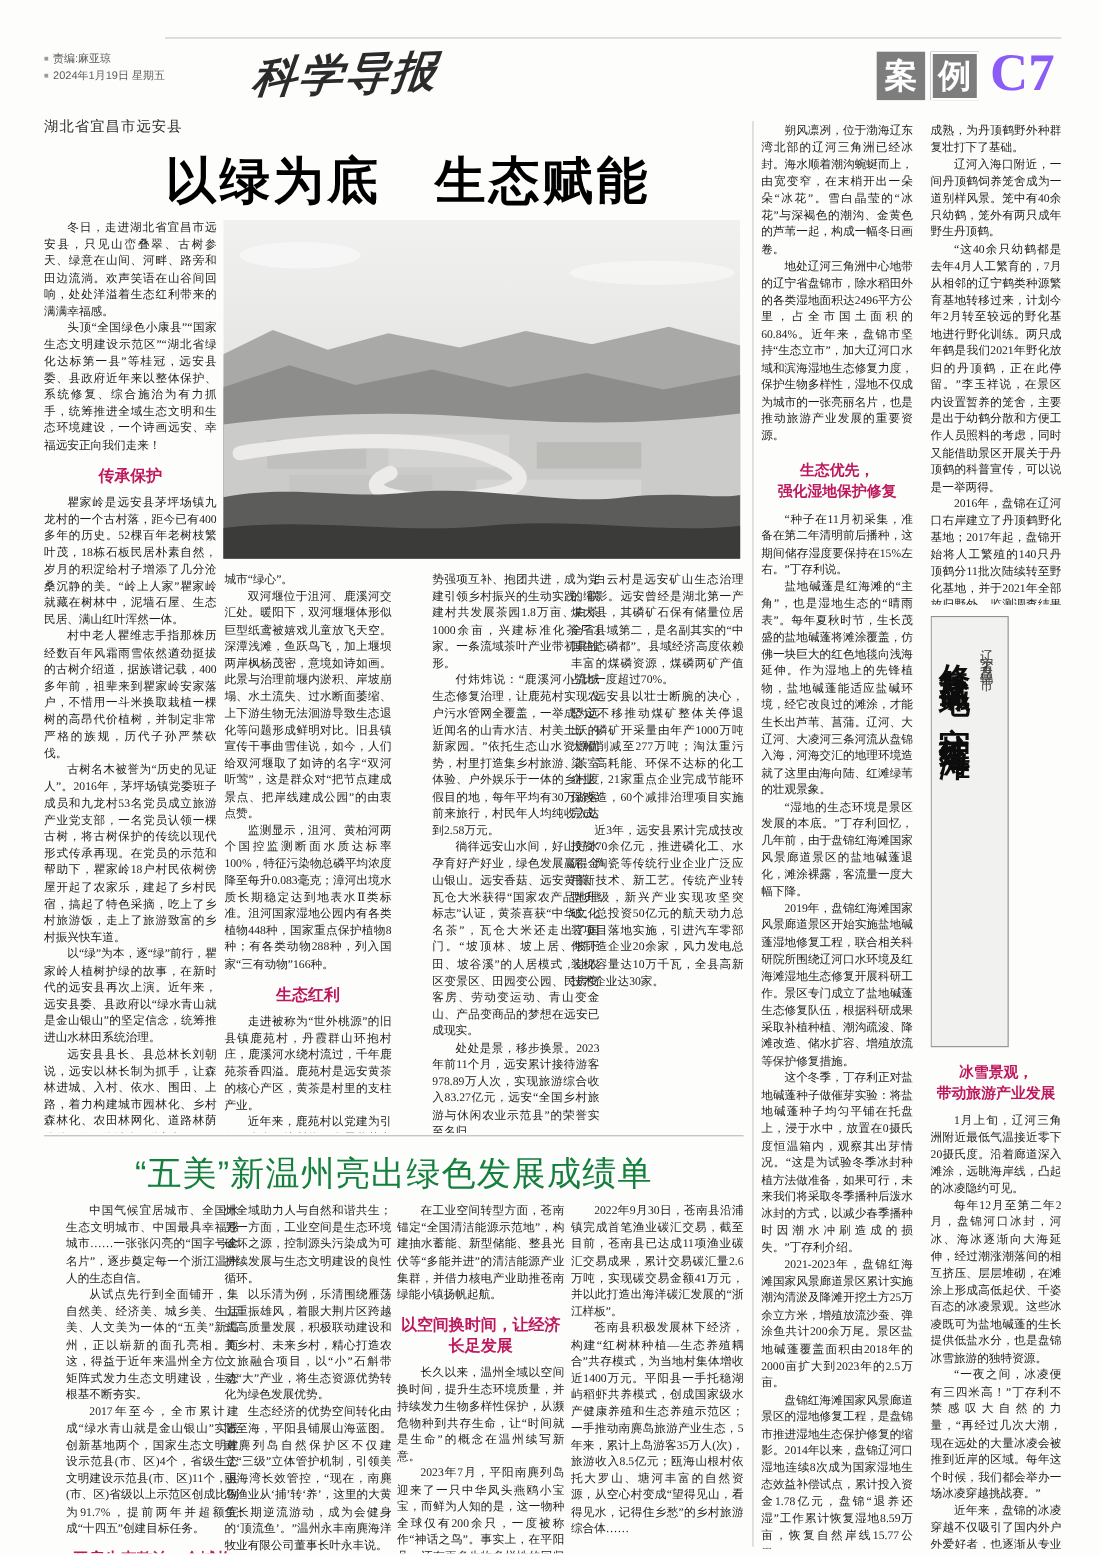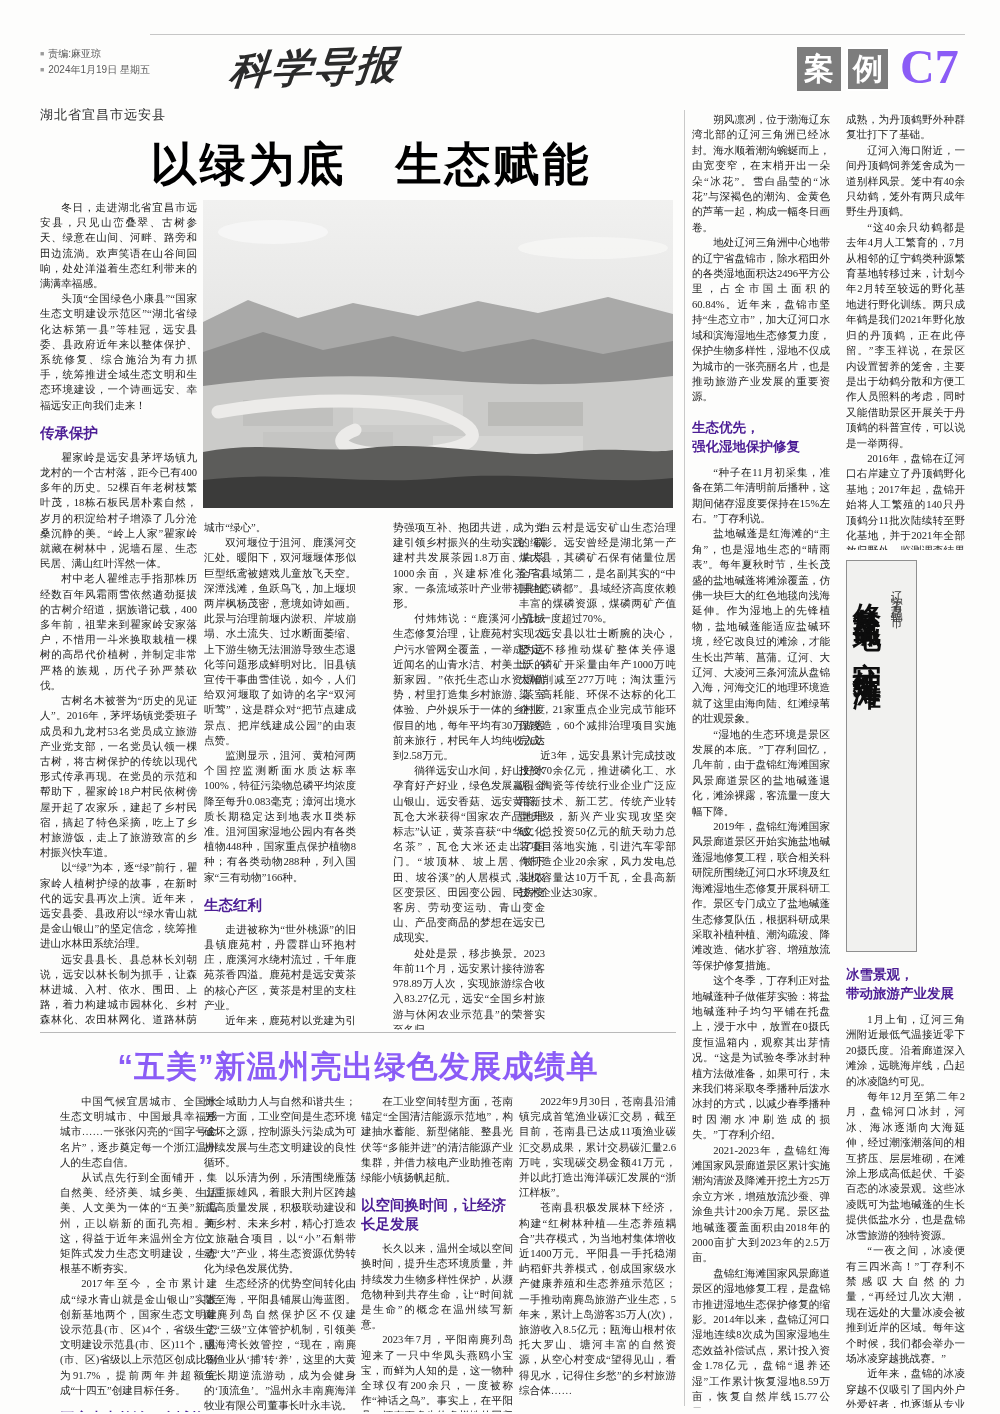--- a/index.html
+++ b/index.html
@@ -13,27 +13,27 @@
   .masthead{font-family:"DejaVu Serif",serif;font-style:italic;font-weight:bold;font-size:40px;color:#2b2b2b;
             transform:skewX(-8deg) rotate(-2deg);letter-spacing:2px;white-space:nowrap;}
   .tagbox{width:44px;height:44px;background:#7d7d7d;color:#fff;font-family:"Liberation Sans",sans-serif;
           font-weight:bold;font-size:30px;display:flex;align-items:center;justify-content:center;}
   .tagbox.inner{box-shadow:inset 0 0 0 2px #fff, inset 0 0 0 4px #7d7d7d;}
   .pageno{font-family:"Liberation Serif",serif;font-weight:bold;font-size:48px;color:#8b5cf6;line-height:44px;}
   
   .kicker{font-family:"Liberation Sans","DejaVu Sans",sans-serif;font-size:13px;color:#2e2e2e;letter-spacing:1px;}
   .headline1{font-family:"Liberation Sans","DejaVu Sans",sans-serif;font-weight:900;font-size:46px;color:#000;
              text-align:center;letter-spacing:3px;white-space:nowrap;}
-  .headline2{font-family:"Liberation Sans","DejaVu Sans",sans-serif;font-weight:700;font-size:31px;color:#8b5cf6;
+  .headline2{font-family:"Liberation Sans","DejaVu Sans",sans-serif;font-weight:400;font-size:31px;color:#15803d;
              text-align:center;letter-spacing:1px;white-space:nowrap;}
   .col{position:absolute;overflow:hidden;text-align:justify;font-size:10.6px;line-height:15.2px;}
   .para{margin:0;}
   .para.ind{text-indent:2em;}
   .subhead{font-family:"Liberation Sans","DejaVu Sans",sans-serif;font-weight:bold;font-size:14.5px;
-           color:#4c1d95;margin:11px 0 7px;line-height:19px;text-align:left;}
+           color:#be185d;margin:11px 0 7px;line-height:19px;text-align:center;}
   .vline{background:#c9c9c9;width:1px;}
   .hline{background:#b9b9b9;height:1px;}
   
   .panjin .subhead{font-size:13.5px;margin:13px 0 9px;}
   .panjin{line-height:15.4px;}
   .title-box{box-sizing:border-box;height:392px;border:1px solid #8f8f8f;background:#f1f1ef;
              margin:10px 0 6px;padding:20px 12px;writing-mode:vertical-rl;}
   .v-kicker{font-family:"Liberation Sans",sans-serif;font-size:12px;color:#3a3a3a;letter-spacing:5px;margin-left:14px;}
   .v-title{font-family:"Liberation Serif","DejaVu Serif",serif;font-weight:bold;font-size:28px;color:#0d0d0d;
            letter-spacing:5px;}

